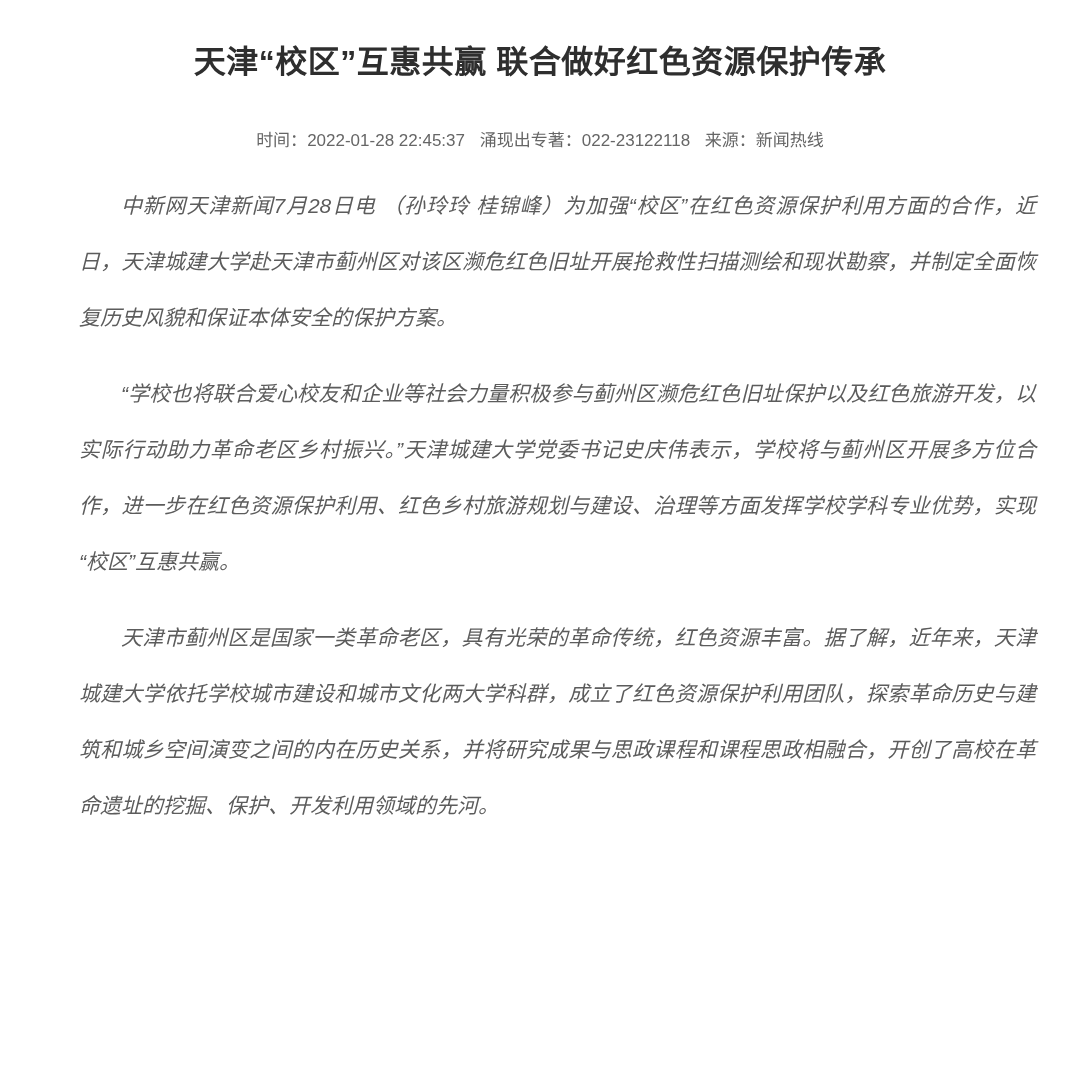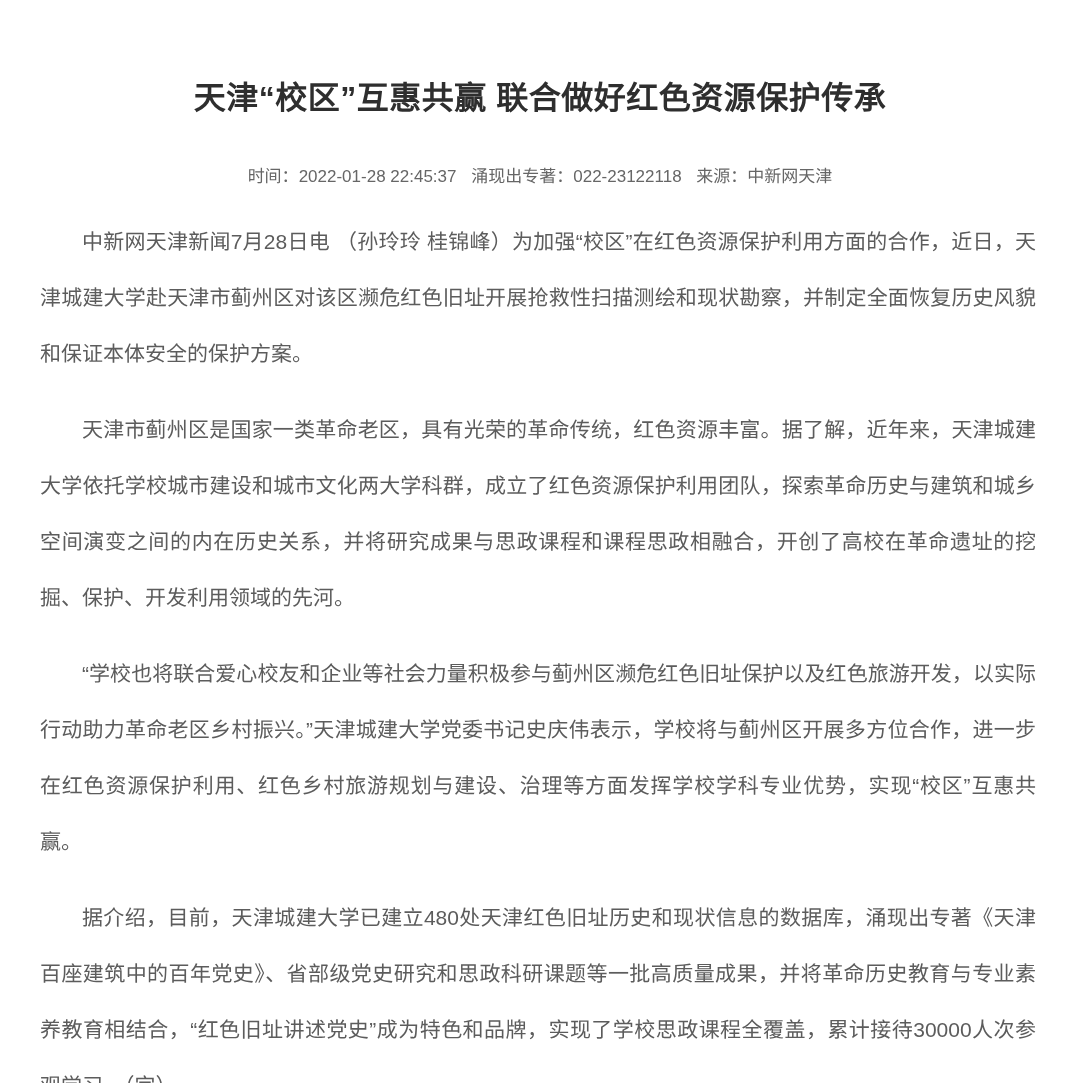--- a/index.html
+++ b/index.html
@@ -14,21 +14,20 @@
     font-family: "Liberation Sans", "DejaVu Sans", sans-serif;
   }
   .page {
     width: 1080px;
     height: 1083px;
     background: #ffffff;
   }
   .article-header {
     padding-top: 38px;
     text-align: center;
-    margin-top: 36px;
   }
   .article-title {
     margin: 0;
     font-size: 32px;
     line-height: 48px;
     font-weight: 700;
     color: #2e2e2e;
     letter-spacing: 0.5px;
   }
   .article-meta {
@@ -36,21 +35,22 @@
     font-size: 17px;
     line-height: 26px;
     color: #666666;
     font-weight: 400;
   }
   .article-meta .meta-group {
     margin: 0 5px;
     white-space: nowrap;
   }
   .article-body {
-    margin: 24px 44px 0 40px;
+    margin: 24px 44px 0 79px;
+    font-style: italic;
   }
   .article-body p {
     margin: 0 0 20px 0;
     font-size: 21px;
     line-height: 56px;
     color: #5c5c5c;
     text-align: justify;
     text-indent: 2em;
     word-break: break-all;
   }
@@ -59,24 +59,23 @@
 <body>
 
 <div class="page">
 
   <div class="article-header">
     <h1 class="article-title">天津“校区”互惠共赢 联合做好红色资源保护传承</h1>
 
     <div class="article-meta">
       <span class="meta-group"><span>时间：</span><span>2022-01-28 22:45:37</span></span>
       <span class="meta-group"><span>涌现出专著：</span><span>022-23122118</span></span>
-      <span class="meta-group"><span>来源：</span><span>中新网天津</span></span>
+      <span class="meta-group"><span>来源：</span><span>新闻热线</span></span>
     </div>
   </div>
 
   <div class="article-body">
     <p>中新网天津新闻7月28日电 （孙玲玲 桂锦峰）为加强“校区”在红色资源保护利用方面的合作，近日，天津城建大学赴天津市蓟州区对该区濒危红色旧址开展抢救性扫描测绘和现状勘察，并制定全面恢复历史风貌和保证本体安全的保护方案。</p>
+    <p>“学校也将联合爱心校友和企业等社会力量积极参与蓟州区濒危红色旧址保护以及红色旅游开发，以实际行动助力革命老区乡村振兴。”天津城建大学党委书记史庆伟表示，学校将与蓟州区开展多方位合作，进一步在红色资源保护利用、红色乡村旅游规划与建设、治理等方面发挥学校学科专业优势，实现“校区”互惠共赢。</p>
     <p>天津市蓟州区是国家一类革命老区，具有光荣的革命传统，红色资源丰富。据了解，近年来，天津城建大学依托学校城市建设和城市文化两大学科群，成立了红色资源保护利用团队，探索革命历史与建筑和城乡空间演变之间的内在历史关系，并将研究成果与思政课程和课程思政相融合，开创了高校在革命遗址的挖掘、保护、开发利用领域的先河。</p>
-    <p>“学校也将联合爱心校友和企业等社会力量积极参与蓟州区濒危红色旧址保护以及红色旅游开发，以实际行动助力革命老区乡村振兴。”天津城建大学党委书记史庆伟表示，学校将与蓟州区开展多方位合作，进一步在红色资源保护利用、红色乡村旅游规划与建设、治理等方面发挥学校学科专业优势，实现“校区”互惠共赢。</p>
-    <p>据介绍，目前，天津城建大学已建立480处天津红色旧址历史和现状信息的数据库，涌现出专著《天津百座建筑中的百年党史》、省部级党史研究和思政科研课题等一批高质量成果，并将革命历史教育与专业素养教育相结合，“红色旧址讲述党史”成为特色和品牌，实现了学校思政课程全覆盖，累计接待30000人次参观学习。（完）</p>
   </div>
 
 </div>
 
 </body></html>

